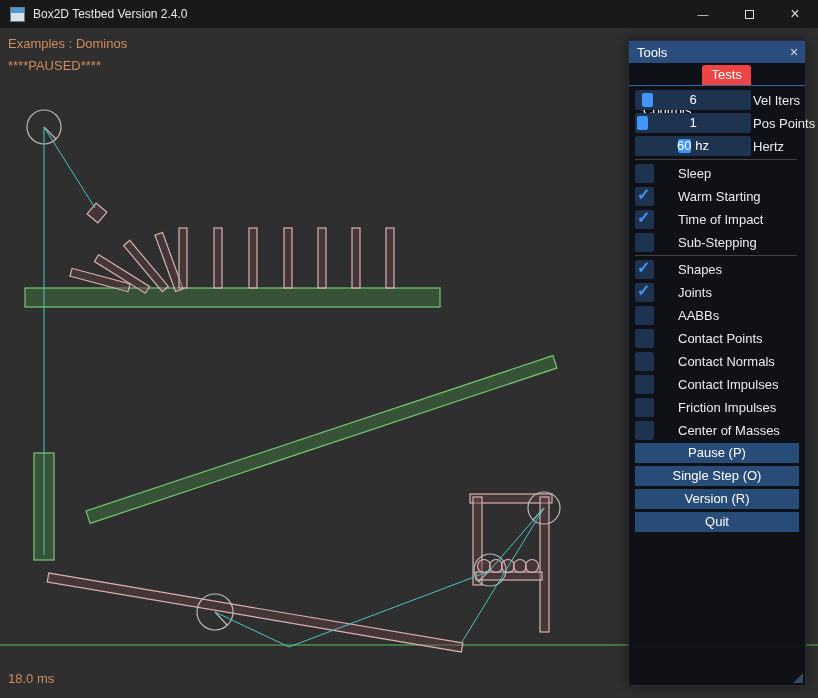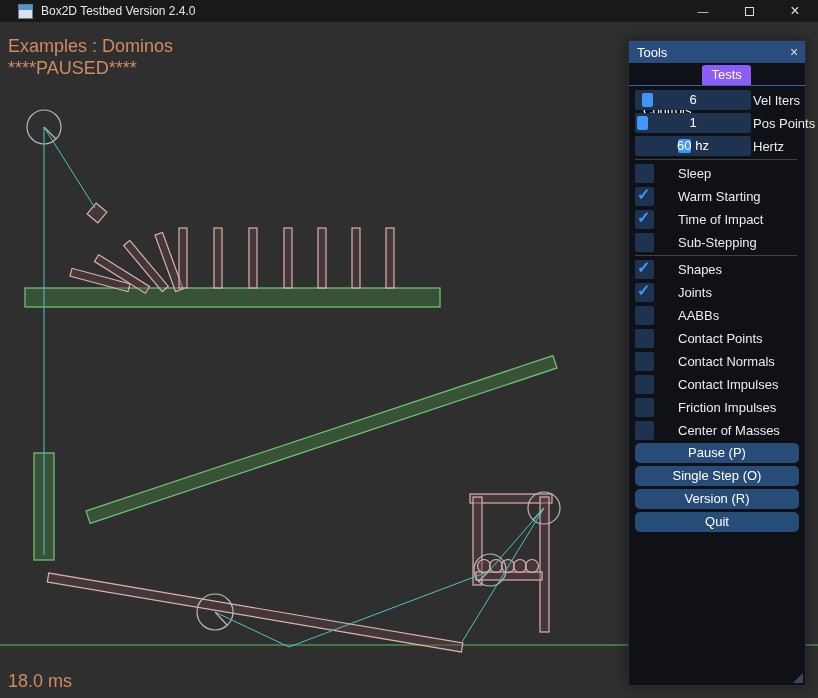--- a/index.html
+++ b/index.html
@@ -1,70 +1,70 @@
 <!DOCTYPE html>
 <html><head>
 <meta charset="utf-8">
 <style>
   * { margin:0; padding:0; box-sizing:border-box; }
   html,body { width:818px; height:698px; overflow:hidden; }
   body { font-family:"Liberation Sans", sans-serif; background:#2f2f2f; position:relative; }
 
   
-  .titlebar { position:absolute; top:0; left:0; width:818px; height:22px; background:#191919;
-              display:flex; align-items:center; color:#e8e8e8; font-size:12px; z-index:30;padding-left:8px; }
+  .titlebar { position:absolute; top:0; left:0; width:818px; height:28px; background:#191919;
+              display:flex; align-items:center; color:#e8e8e8; font-size:12px; z-index:30; }
   .app-icon { width:15px; height:15px; margin:0 8px 0 10px; border:1px solid #6d7b88;
               background:linear-gradient(180deg,#4a9ad4 0 5px,#d7e2ea 5px 100%); }
   .tb-title { flex:0 0 auto; }
   .tb-spacer { flex:1 1 auto; }
   .tb-btn { width:46px; height:30px; display:flex; align-items:center; justify-content:center; color:#dcdcdc; }
   .tb-btn.min { font-size:11px; }
   .maxbox { width:9px; height:9px; border:1px solid #dcdcdc; display:block; }
   .tb-btn.close { font-size:16px; }
 
   
   .canvas { position:absolute; top:30px; left:0; width:818px; height:668px; background:#2f2f2f; }
   .canvas svg { position:absolute; top:0; left:0; }
-  .hud { position:absolute; left:8px; color:#d08b5f; font-size:18px; white-space:pre; z-index:5; }
+  .hud { position:absolute; left:8px; color:#d08b5f; font-size:13px; white-space:pre; z-index:5; }
 
   .st   { fill:rgba(62,112,62,0.55); stroke:#6fbf6f; stroke-width:1.3; }
   .dyn  { fill:rgba(98,66,66,0.45);  stroke:#dab1b1; stroke-width:1.2; }
   .slp  { fill:none; stroke:#b9b9b9; stroke-width:1.2; }
   .jnt  { stroke:#4fc3c3; stroke-width:1; fill:none; }
   .gnd  { stroke:#4e8f4e; stroke-width:1.3; }
 
   
   .panel { position:absolute; left:628px; top:40px; width:178px; height:646px;
            background:rgba(14,17,23,0.97); border:1px solid rgba(90,100,120,0.35);
            z-index:20; color:#ececec; font-size:13px; box-shadow:0 0 12px rgba(0,0,0,0.45); }
   .panel-title { height:22px; background:#2b4d7e; display:flex; align-items:center; padding-left:8px; color:#fff; }
   .panel-close { margin-left:auto; width:22px; text-align:center; color:#d7dee8; font-size:14px; }
 
   .tabbar { height:23px; display:flex; padding:2px 0 0 5px; border-bottom:1px solid #3368ad; }
   .tab { padding:0 9px; line-height:20px; border-radius:3px 3px 0 0; color:#fff; }
   .tab.active { background:#c2410c;margin-top:36px; }
-  .tab.inactive { background:#8b5cf6; margin-left:2px; }
+  .tab.inactive { background:#ef4444; margin-left:2px; }
 
   .panel-body { padding:4px 8px 0 6px; }
   .row { height:20px; margin-bottom:3px; display:flex; align-items:center; }
 
   .slider-frame { width:116px; height:20px; background:#1e3350; position:relative; border-radius:2px; flex:0 0 auto; }
   .slider-grab  { position:absolute; top:3px; width:11px; height:14px; background:#4296fa; border-radius:2px; }
   .slider-value { position:absolute; left:0; top:0; width:100%; text-align:center; line-height:20px; color:#fff; }
   .slider-label { margin-left:2px; white-space:nowrap; }
 
   .sep { height:1px; background:#424242; margin:3px 0; }
 
   .cb-box { width:19px; height:19px; background:#1e3350; border-radius:2px; position:relative; flex:0 0 auto; }
   .cb-mark { display:none; position:absolute; left:2px; top:-2px; color:#4296fa; font-size:16px; font-weight:bold; }
   .cb-box.checked .cb-mark { display:block; }
   .cb-label { margin-left:24px; white-space:nowrap; }
 
   .btn { width:164px; height:20px; margin-bottom:3px; background:#274c78; color:#fff;
-         text-align:center; line-height:20px; border-radius:5px; }
+         text-align:center; line-height:20px; border-radius:0; }
 
   .grip { position:absolute; right:2px; bottom:2px; width:0; height:0;
           border-left:10px solid transparent; border-bottom:10px solid #3a4a5e; }
 </style>
 </head>
 <body>
 
 <div class="titlebar">
   <span class="app-icon"></span>
   <span class="tb-title">Box2D Testbed Version 2.4.0</span>

